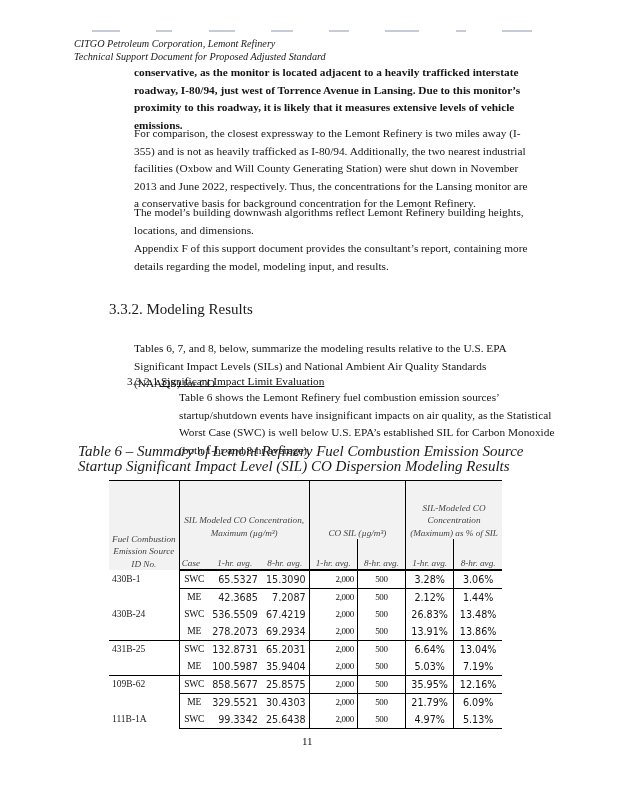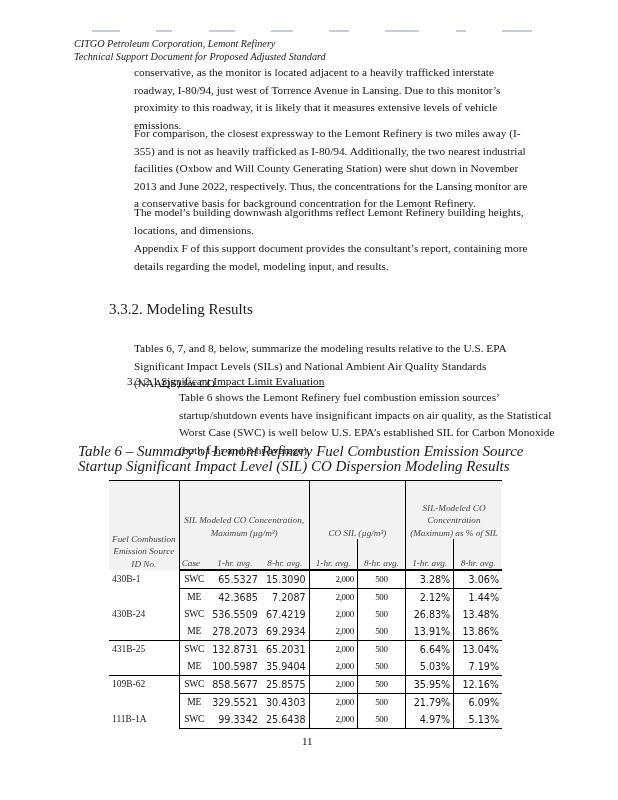--- a/index.html
+++ b/index.html
@@ -2,21 +2,21 @@
 <html><head>
 <meta charset="utf-8">
 <style>
   html, body { margin: 0; padding: 0; background: #ffffff; }
   body { width: 618px; height: 800px; position: relative; overflow: hidden;
          font-family: "Liberation Serif", "DejaVu Serif", serif; color: #111; }
   .faint-header { position: absolute; top: 30px; left: 92px; width: 440px; height: 4px; display: flex; justify-content: space-between; }
   .faint-header span { display: block; height: 2px; background: #c7cbd6; }
   .running-head { position: absolute; left: 74px; top: 37px; font-style: italic; font-size: 10.2px; line-height: 13px; color: #1a1a1a; }
   .body-text { position: absolute; left: 134px; width: 400px; font-size: 11.3px; line-height: 17.6px; color: #151515; }
-  .p1 { top: 64px; }
+  .p1 { top: 64px; font-weight: bold; }
   .p2 { top: 125px; }
   .p3 { top: 204px; }
   .p4 { top: 240px; }
   .h2 { position: absolute; left: 109px; top: 301px; font-size: 15px; color: #1a1a1a; }
   .p5 { top: 340px; }
   .h4 { position: absolute; left: 127px; top: 375px; font-size: 11.3px; }
   .h4 .u { text-decoration: underline; }
   .p6 { top: 389px; left: 134px; width: 390px; margin-left: 45px; }
   .caption { position: absolute; left: 78px; width: 470px; top: 444px; font-style: italic; font-size: 15px; line-height: 15px; color: #1a1a1a; }
 
@@ -24,21 +24,21 @@
   table.res th { background: #f2f2f2; font-style: italic; font-weight: normal; color: #444; font-size: 9.2px; line-height: 12.5px; padding: 0 2px; vertical-align: bottom; }
   table.res td { padding: 0 3px; height: 17px; line-height: 17px; }
   .top-rule th { border-top: 1.5px solid #000; }
   .vsep { border-left: 1px solid #000; }
   .vthin { border-left: 1px solid #000; }
   .thick-bottom th { border-bottom: 2px solid #000; }
   .src { font-size: 9.5px; color: #222; }
   .case { font-size: 9.5px; text-align: center; letter-spacing: -0.3px; }
   .num { text-align: right; font-family: "DejaVu Sans", sans-serif; font-size: 9.6px; color: #222; margin-top: 24px; }
   .lim { font-size: 9px; text-align: right; letter-spacing: -0.4px; }
-  .pct { text-align: right; font-family: "DejaVu Sans", sans-serif; font-size: 9.6px; }
+  .pct { text-align: center; font-family: "DejaVu Sans", sans-serif; font-size: 9.6px; }
   tr.sep td.r { border-top: 1px solid #000; }
   tr.last td.r { border-bottom: 1px solid #000; }
   .page-num { position: absolute; left: 302px; top: 735px; font-size: 11px; }
 </style>
 </head>
 <body>
 
 <div class="faint-header">
   <span style="width:28px"></span>
     <span style="width:16px"></span>

